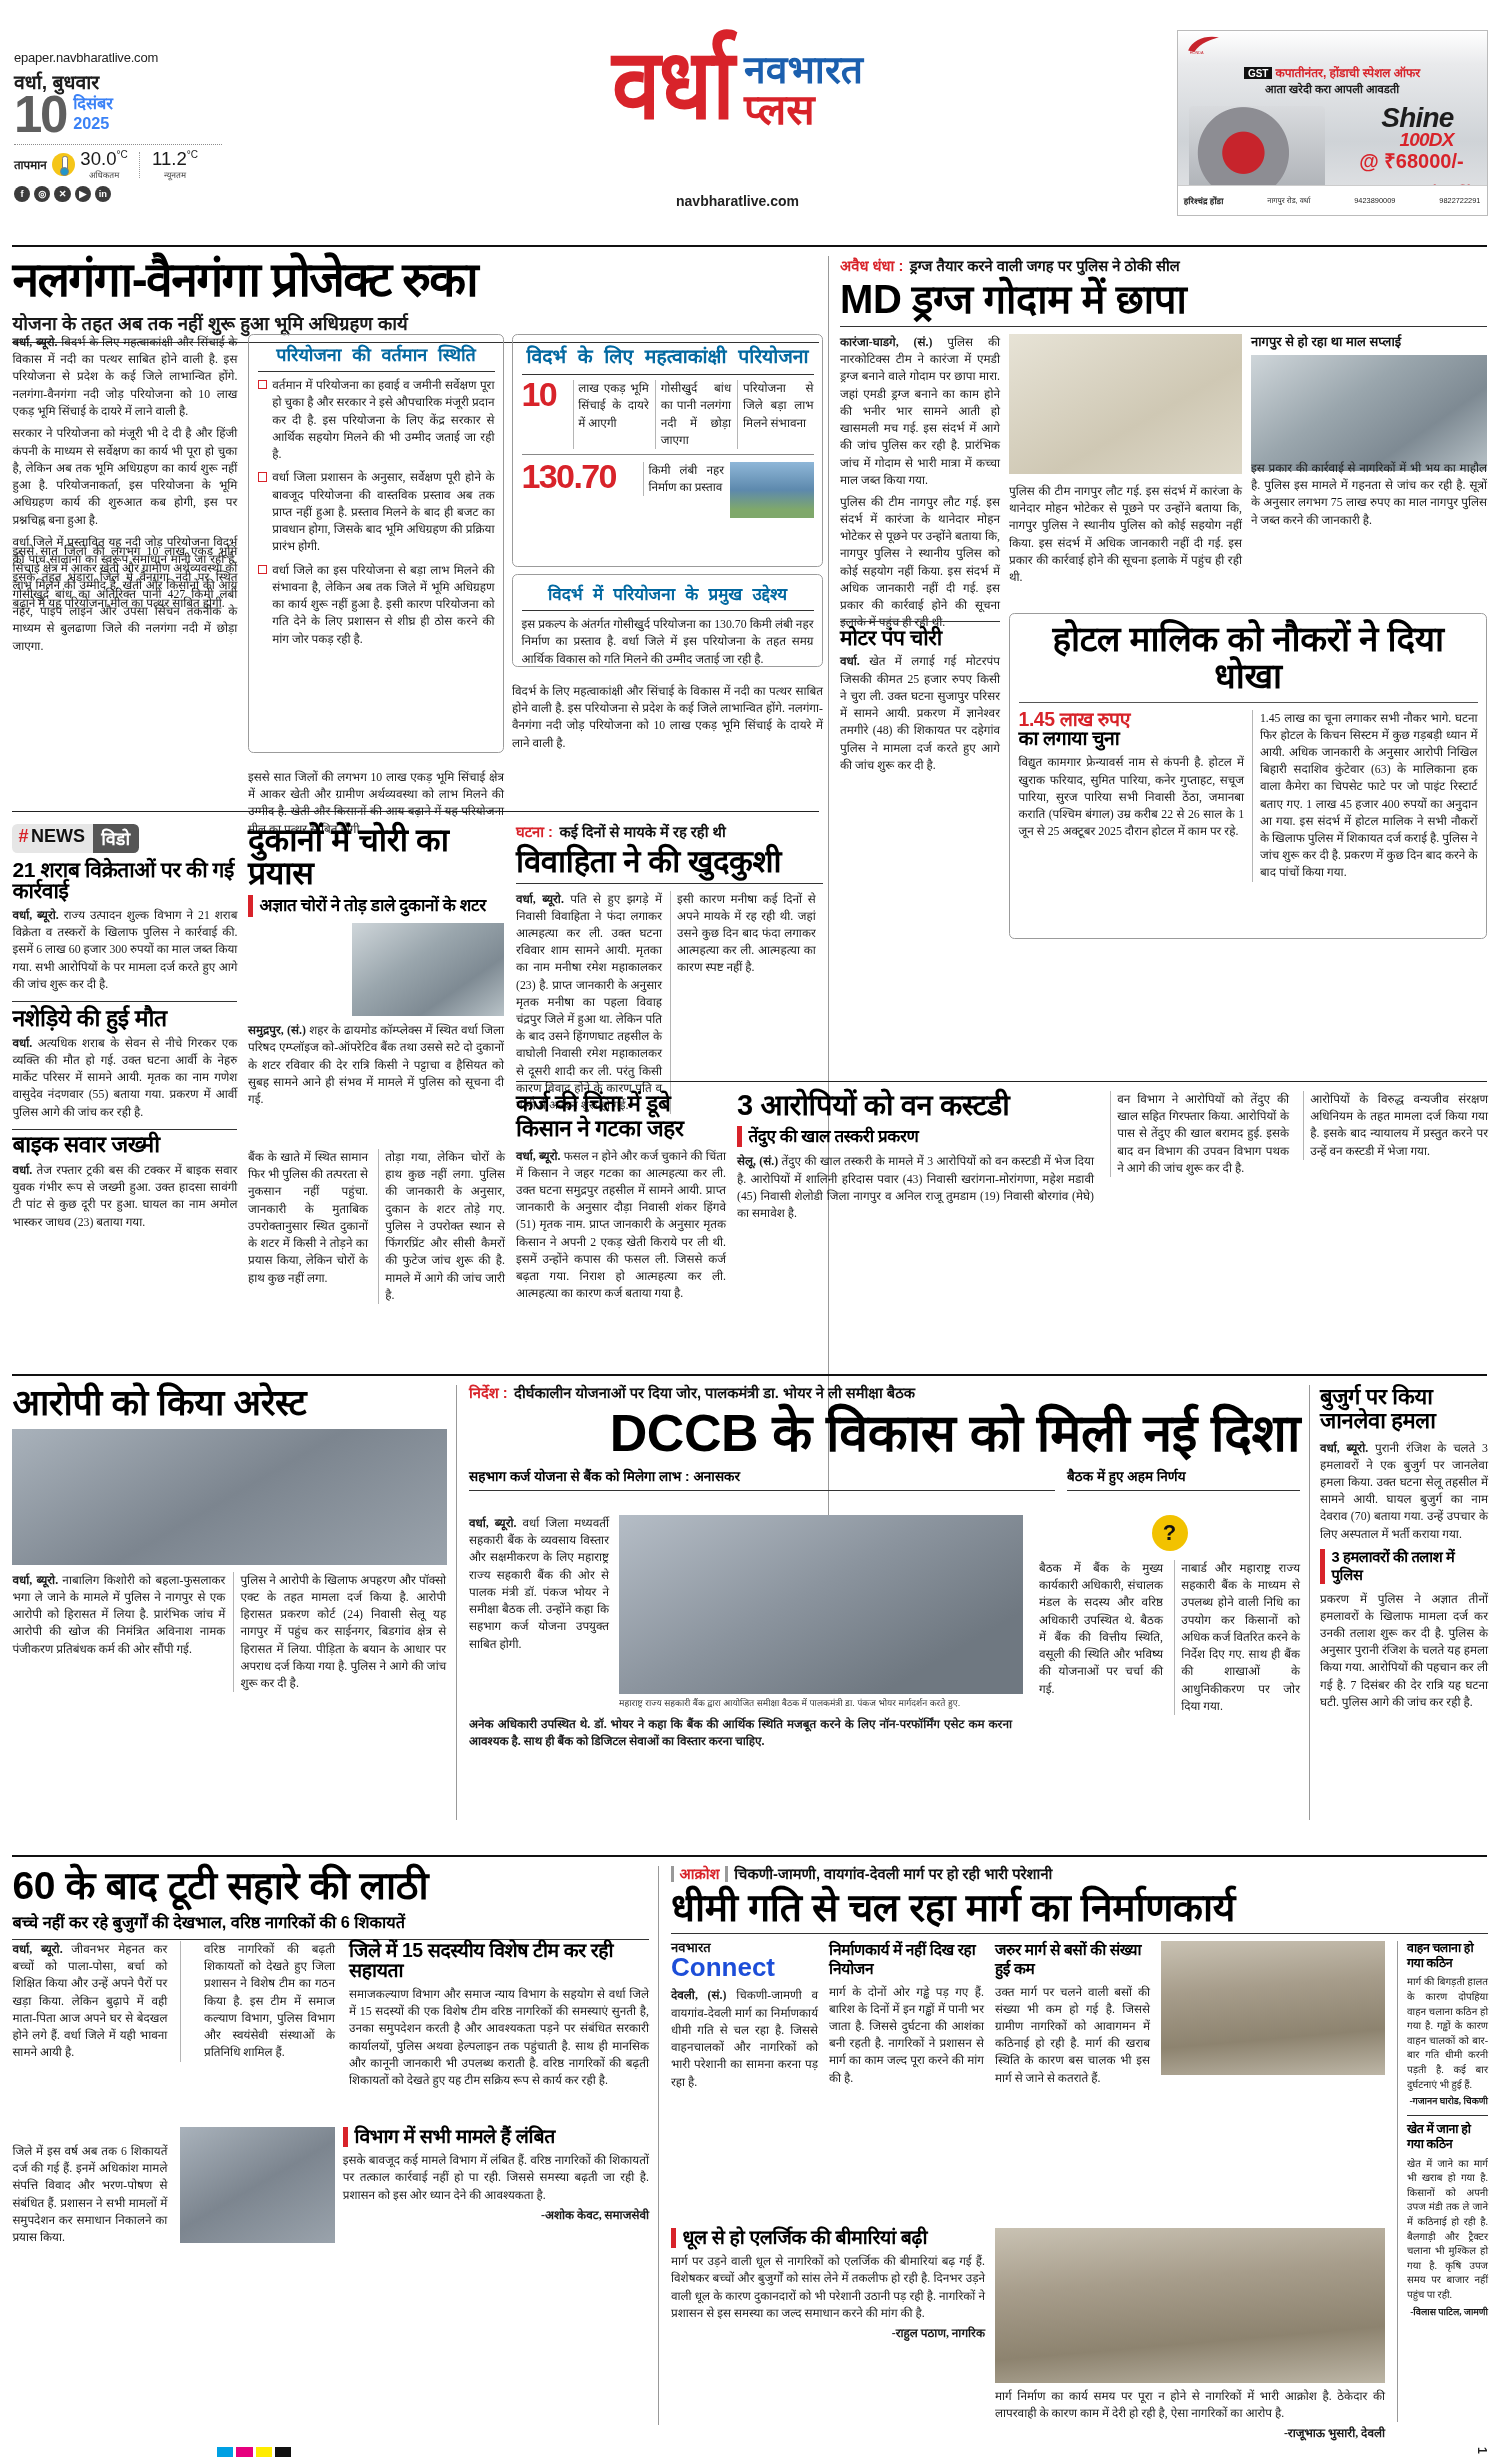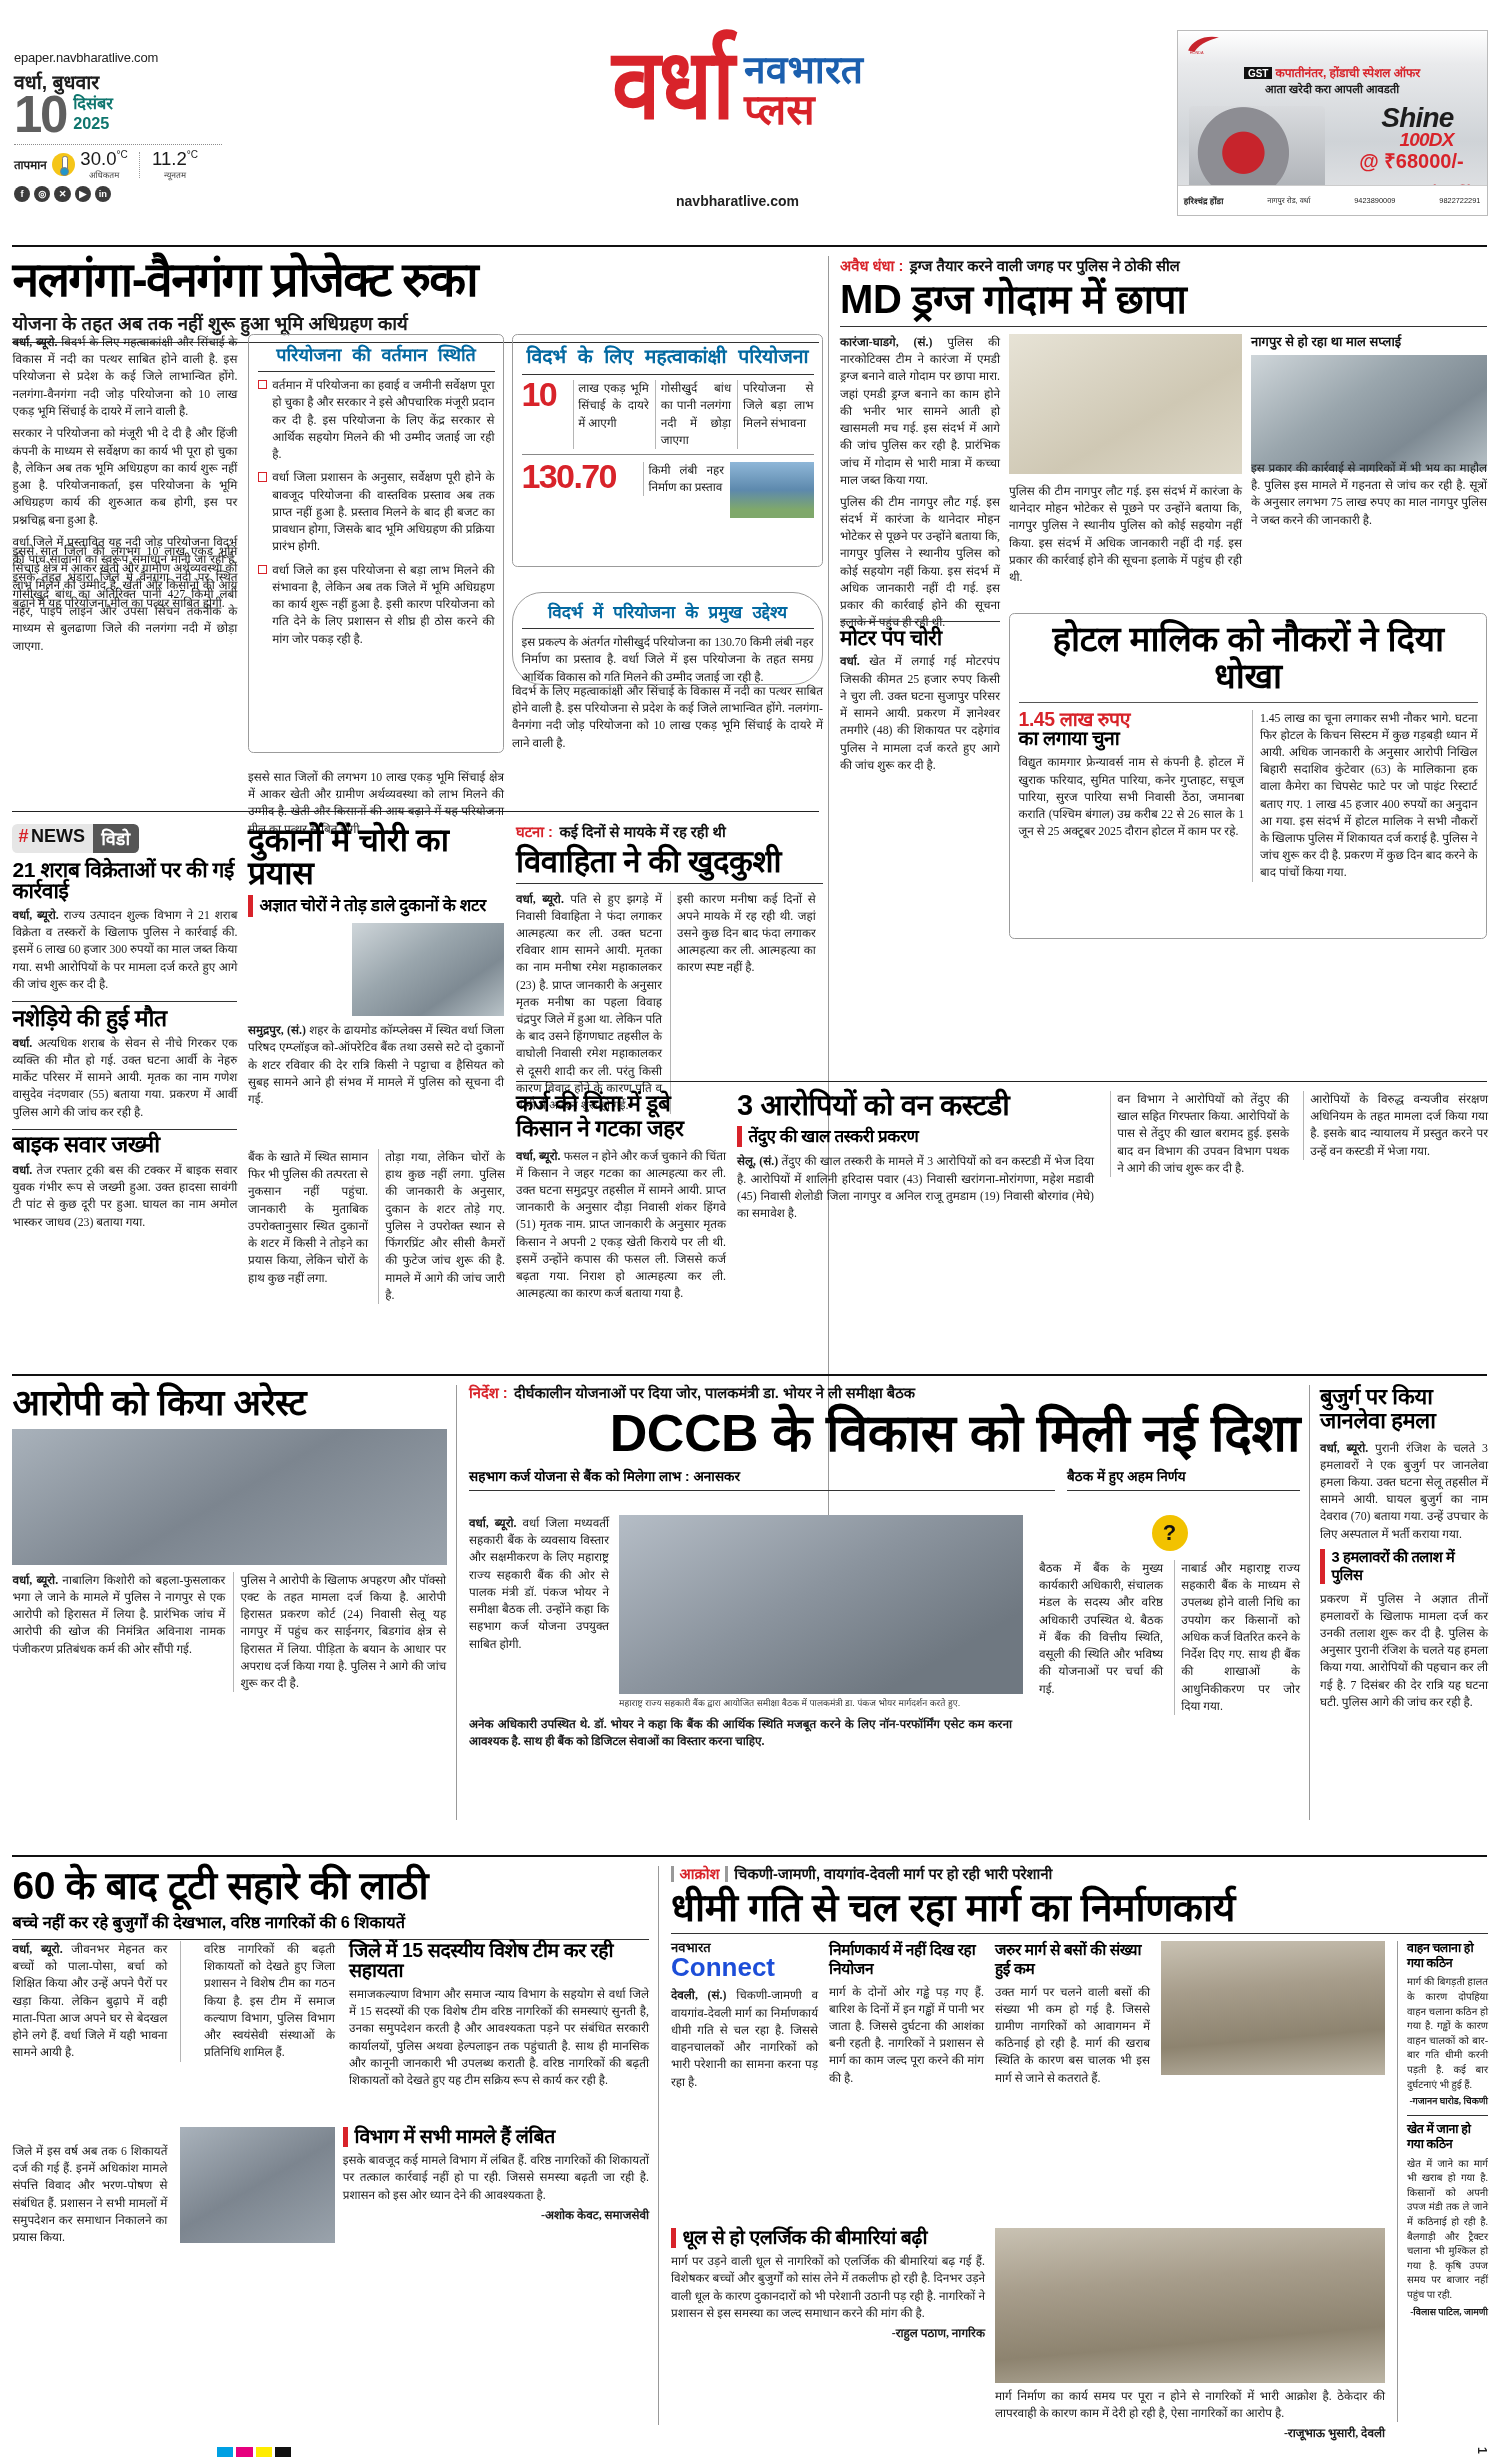--- a/index.html
+++ b/index.html
@@ -46,21 +46,21 @@
     font-family: "Liberation Sans", sans-serif;
   }
 
   
   .masthead { position:absolute; left:0; top:0; width:1500px; height:268px; }
   .mh-left { position:absolute; left:14px; top:50px; width:210px; }
   .mh-url  { font-family:"Liberation Sans",sans-serif; font-size:13px; color:#222; letter-spacing:-0.2px;}
   .mh-city { font-family:"Liberation Sans",sans-serif; font-weight:bold; font-size:19.4px; color:#1d1d1d; margin-top:3.1px;}
   .mh-daterow { display:flex; align-items:flex-end; gap:7px; margin-top:-2.3px;}
   .mh-day { font-family:"Liberation Sans",sans-serif; font-weight:bold; font-size:51px; color:#5f5f5f; line-height:0.88; letter-spacing:-2.3px;}
-  .mh-my  { font-family:"Liberation Sans",sans-serif; font-weight:bold; font-size:16.3px; color:#0f766e; line-height:1.22; padding-bottom:3.9px;}
+  .mh-my  { font-family:"Liberation Sans",sans-serif; font-weight:bold; font-size:16.3px; color:#3b82f6; line-height:1.22; padding-bottom:3.9px;}
   .mh-dot { border-top:1.6px dotted #8d8d8d; margin:6.2px 0 4.7px 0; width:208px;}
   .mh-temp { display:flex; align-items:center; gap:5.4px; }
   .temp-lbl { font-family:"Liberation Sans",sans-serif; font-weight:bold; font-size:11.6px; color:#1a1a1a;}
   .therm {
     width:23px; height:23px; border-radius:50%;
     background:#f5c518; position:relative; flex:none;
   }
   .therm::before{
     content:""; position:absolute; left:10px; top:3.1px; width:3.9px; height:12.4px;
     background:#fff; border:1.2px solid #7d7d7d; border-radius:2.3px;
@@ -288,21 +288,21 @@
       <div class="body-txt vrule" style="width:81px; padding-left:4.7px;">गोसीखुर्द बांध का पानी नलगंगा नदी में छोड़ा जाएगा</div>
       <div class="body-txt vrule" style="width:81px; padding-left:4.7px;">परियोजना से जिले बड़ा लाभ मिलने संभावना</div>
     </div>
     <div style="display:flex; gap:6.2px; margin-top:6.2px; align-items:flex-start;">
       <div class="statnum" style="font-size:34px; width:116px;">130.70</div>
       <div class="body-txt vrule" style="width:82px; padding-left:4.7px;">किमी लंबी नहर निर्माण का प्रस्ताव</div>
       <div class="imgph water" style="width:84px; height:56px;"></div>
     </div>
   </div>
 
-  <div class="col boxed" style="left:512px; top:592px; width:311px; height:93px;border-radius:30px;">
+  <div class="col boxed" style="left:512px; top:574px; width:311px; height:93px;">
     <div class="box-title" style="font-size:17px;">विदर्भ में परियोजना के प्रमुख उद्देश्य</div>
     <div class="body-txt">इस प्रकल्प के अंतर्गत गोसीखुर्द परियोजना का 130.70 किमी लंबी नहर निर्माण का प्रस्ताव है. वर्धा जिले में इस परियोजना के तहत समग्र आर्थिक विकास को गति मिलने की उम्मीद जताई जा रही है.</div>
   </div>
 
   <div class="col body-txt" style="left:12.4px; top:543px; width:225px;">
     <p>इससे सात जिलों की लगभग 10 लाख एकड़ भूमि सिंचाई क्षेत्र में आकर खेती और ग्रामीण अर्थव्यवस्था को लाभ मिलने की उम्मीद है. खेती और किसानों की आय बढ़ाने में यह परियोजना मील का पत्थर साबित होगी.</p>
   </div>
   <div class="col body-txt" style="left:248px; top:769px; width:256px;">
     <p>इससे सात जिलों की लगभग 10 लाख एकड़ भूमि सिंचाई क्षेत्र में आकर खेती और ग्रामीण अर्थव्यवस्था को लाभ मिलने की उम्मीद है. खेती और किसानों की आय बढ़ाने में यह परियोजना मील का पत्थर साबित होगी.</p>
   </div>

